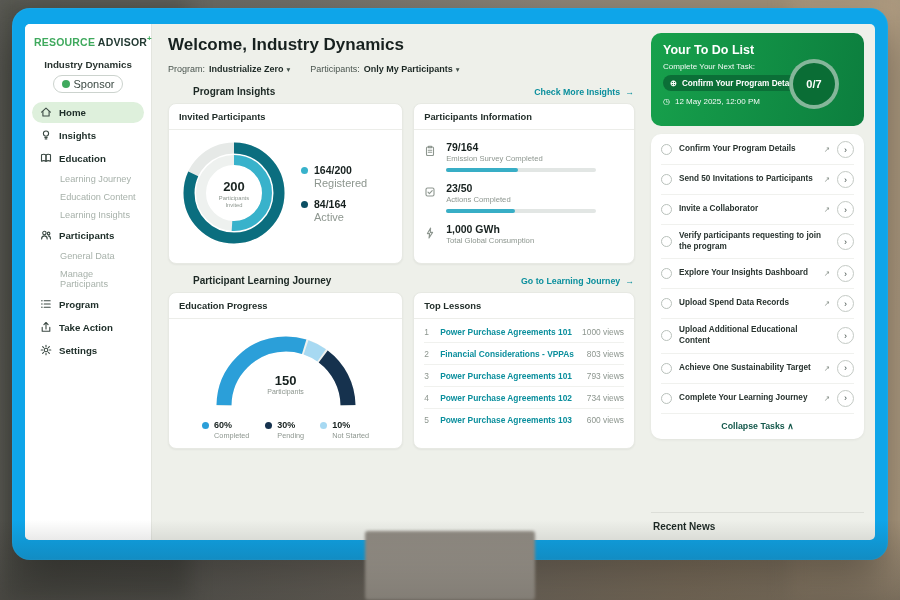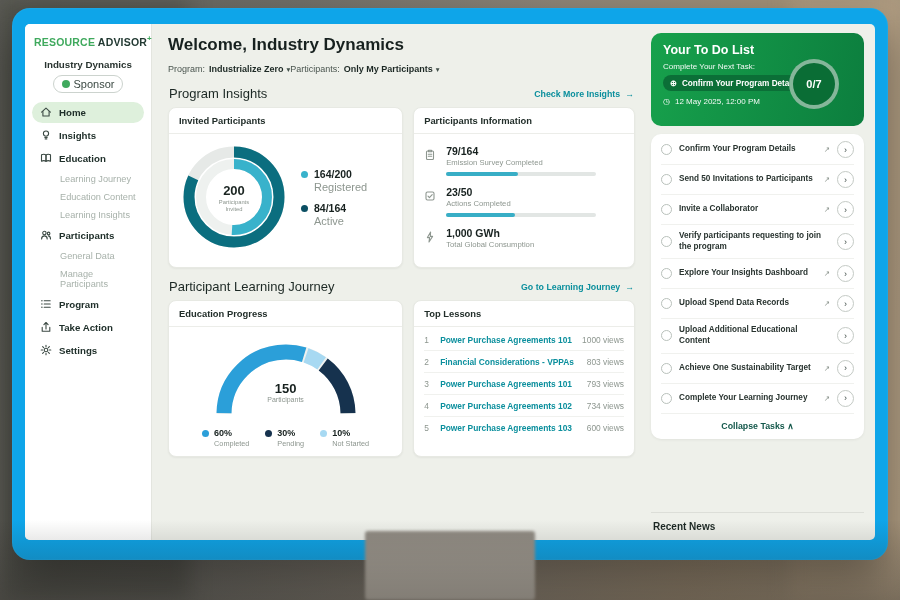--- a/index.html
+++ b/index.html
@@ -34,26 +34,26 @@
   .nav-item.sub{padding:3px 6px 3px 28px;color:#a7b1aa;font-weight:normal;font-size:9.2px;}
   .nav-item.active{background:#def0dc;}
   .nav-icon{width:13px;height:13px;display:flex;align-items:center;justify-content:center;color:#3c4a44;flex:0 0 auto;}
   .nav-icon svg,.info-icon svg{width:12px;height:12px;fill:none;stroke:currentColor;stroke-width:1.1;
     stroke-linecap:round;stroke-linejoin:round;}
   .nav-icon svg .f{fill:currentColor;stroke:none;}
 
   
   .main{flex:1;min-width:0;padding:9px 12px 8px 16px;box-sizing:border-box;display:flex;flex-direction:column;}
   .title{font-size:17px;font-weight:bold;color:#17211f;margin:2px 0 9px;}
-  .filters{display:flex;align-items:center;font-size:9px;color:#4a554f;margin-bottom:10px;}
+  .filters{display:flex;gap:20px;align-items:center;font-size:9px;color:#4a554f;margin-bottom:10px;}
   .filter{display:flex;align-items:center;}
   .filter-value{font-weight:bold;color:#1c2824;margin-left:4px;cursor:pointer;}
   .caret{font-size:7.5px;margin-left:3px;color:#42504a;}
   .section-row{display:flex;justify-content:space-between;align-items:center;margin:2px 1px 6px;}
-  .section-title{font-size:13px;font-weight:normal;color:#1c2824;}
+  .section-title{font-size:10px;font-weight:bold;color:#1c2824;margin-left:24px;}
   .section-link{font-size:8.8px;font-weight:bold;color:#0b8f9d;display:flex;gap:5px;align-items:center;cursor:pointer;}
   .cards{display:grid;grid-template-columns:1.06fr 1fr;gap:10px;margin-bottom:9px;}
   .card{background:#fff;border-radius:8px;border:1px solid #e7e9e3;box-shadow:0 1px 2px rgba(0,0,0,.05);overflow:hidden;}
   .card-header{padding:7px 10px;border-bottom:1px solid #ecede9;font-size:9.4px;font-weight:bold;color:#222e2a;}
   .card-body{padding:8px 10px;}
 
   .invited-body{display:flex;align-items:center;gap:12px;}
   .donut{width:110px;height:110px;flex:0 0 auto;}
   .legend-item{display:flex;gap:6px;margin:9px 0;align-items:flex-start;}
   .dot{width:7px;height:7px;border-radius:50%;margin-top:3px;flex:0 0 auto;}

